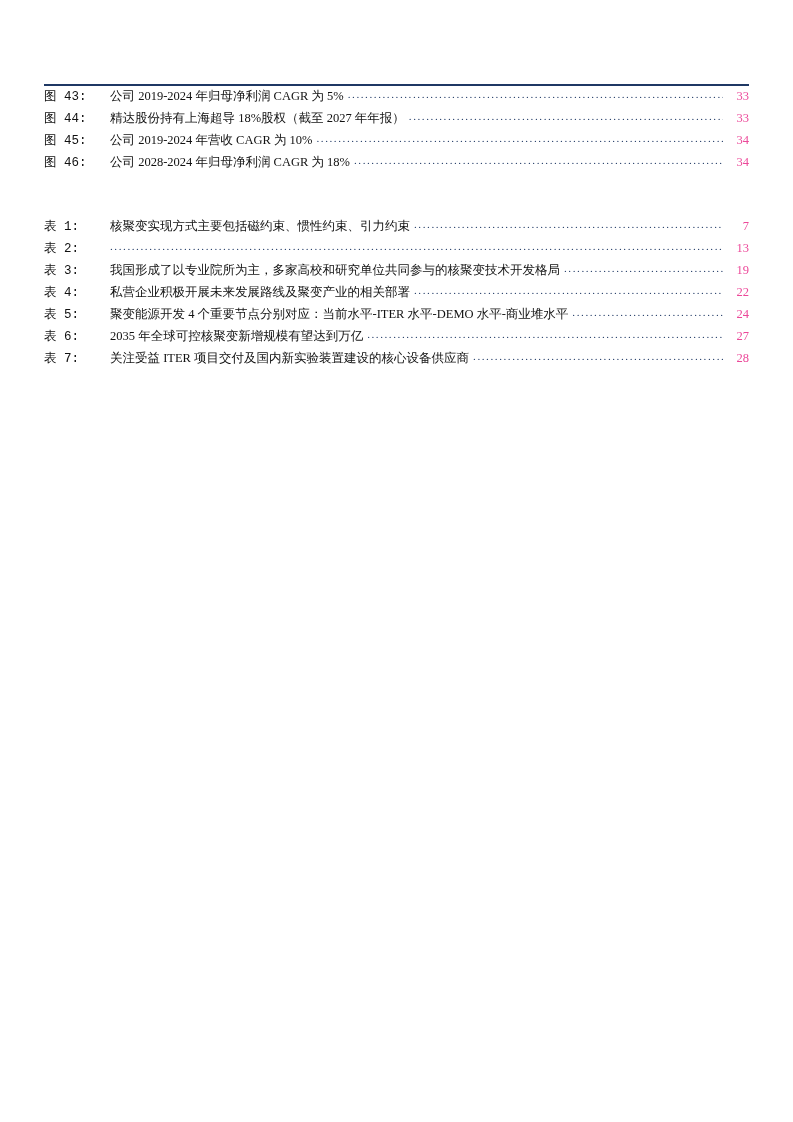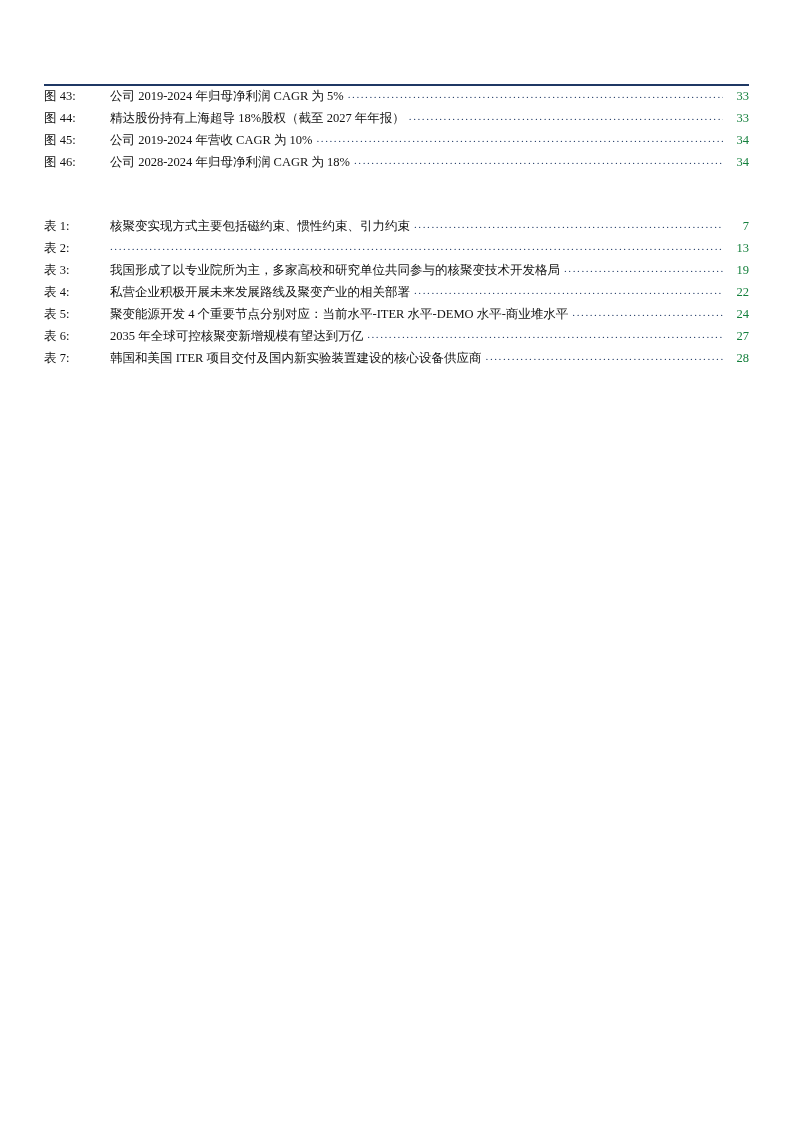--- a/index.html
+++ b/index.html
@@ -42,41 +42,41 @@
     align-items: baseline;
     font-size: 12.5px;
     line-height: 1.0;
     height: 22px;
     color: #111111;
   }
   .toc-label {
     width: 66px;
     flex: 0 0 66px;
     white-space: nowrap;
-    font-family: Liberation Serif, serif;
+    font-family: Liberation Mono, monospace;
   }
   .toc-title {
     white-space: nowrap;
     padding-right: 4px;
     font-family: "Liberation Serif", serif;
   }
   .toc-dots {
     flex: 1 1 auto;
     overflow: hidden;
     white-space: nowrap;
     color: #1f3864;
     font-size: 11px;
     letter-spacing: 1.6px;
     transform: translateY(-2px);
   }
   .toc-page {
     flex: 0 0 auto;
     width: 26px;
     text-align: right;
-    color: #15803d;
+    color: #ec4899;
     font-size: 12.5px;
   }
 </style>
 </head>
 <body>
 
 <div class="page">
 
   <div class="top-rule"></div>
 
@@ -138,19 +138,19 @@
       <span class="toc-page">24</span>
     </div>
     <div class="toc-row">
       <span class="toc-label">表 6:</span>
       <span class="toc-title">2035 年全球可控核聚变新增规模有望达到万亿</span>
       <span class="toc-dots">........................................................................................................................................................................................................</span>
       <span class="toc-page">27</span>
     </div>
     <div class="toc-row">
       <span class="toc-label">表 7:</span>
-      <span class="toc-title">韩国和美国 ITER 项目交付及国内新实验装置建设的核心设备供应商</span>
+      <span class="toc-title">关注受益 ITER 项目交付及国内新实验装置建设的核心设备供应商</span>
       <span class="toc-dots">........................................................................................................................................................................................................</span>
       <span class="toc-page">28</span>
     </div>
   </div>
 
 </div>
 
 </body></html>

